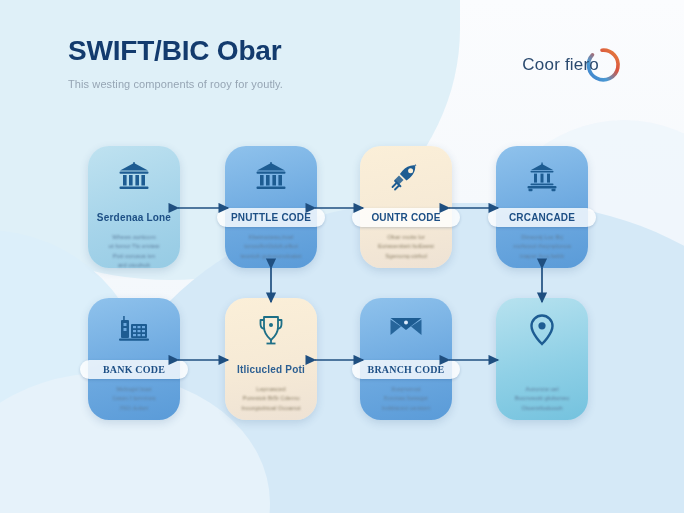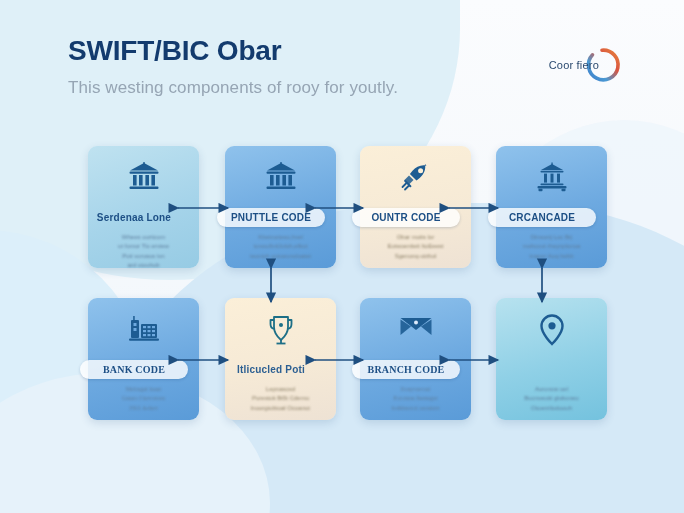--- a/index.html
+++ b/index.html
@@ -84,38 +84,38 @@
   .page-title {
     font-size: 28px;
     font-weight: bold;
     color: #133b6e;
     letter-spacing: -0.2px;
     line-height: 1.1;
     white-space: nowrap;
   }
   .page-subtitle {
     margin-top: 11px;
-    font-size: 17px;
+    font-size: 11px;
     color: #96a5b4;
     letter-spacing: .1px;
     white-space: nowrap;
     filter: blur(0.55px);
   }
 
   
   .brand {
     position: absolute;
     right: 62px;
     top: 45px;
     display: flex;
     align-items: center;
     z-index: 6;
   }
   .brand-name {
-    font-size: 11px;
+    font-size: 17px;
     color: #2b4a6f;
     letter-spacing: .2px;
     filter: blur(0.35px);
     margin-right: -17px;
     position: relative;
     z-index: 2;
   }
   .brand-mark { width: 40px; height: 40px; }
 
   
@@ -123,23 +123,23 @@
     position: absolute;
     left: 0;
     top: 0;
     width: 684px;
     height: 513px;
     z-index: 4;
   }
 
   .card {
     position: absolute;
-    width: 111px;
+    width: 92px;
     height: 122px;
-    border-radius: 9px;
+    border-radius: 21px;
     box-shadow: 0 3px 9px rgba(40,80,130,0.16);
     overflow: visible;
   }
 
   .card-icon {
     position: absolute;
     top: 16px;
     left: 0;
     width: 100%;
     display: flex;

